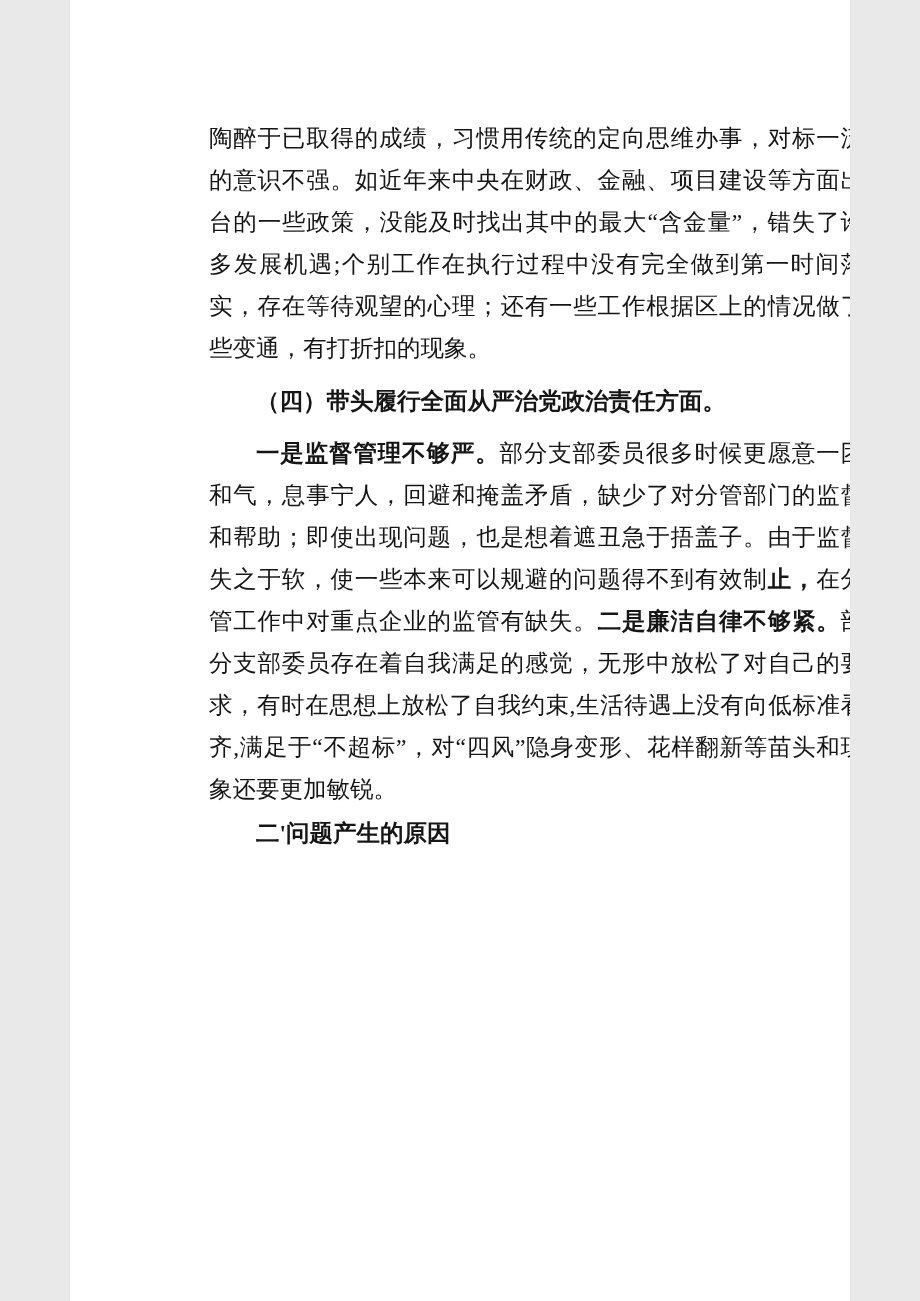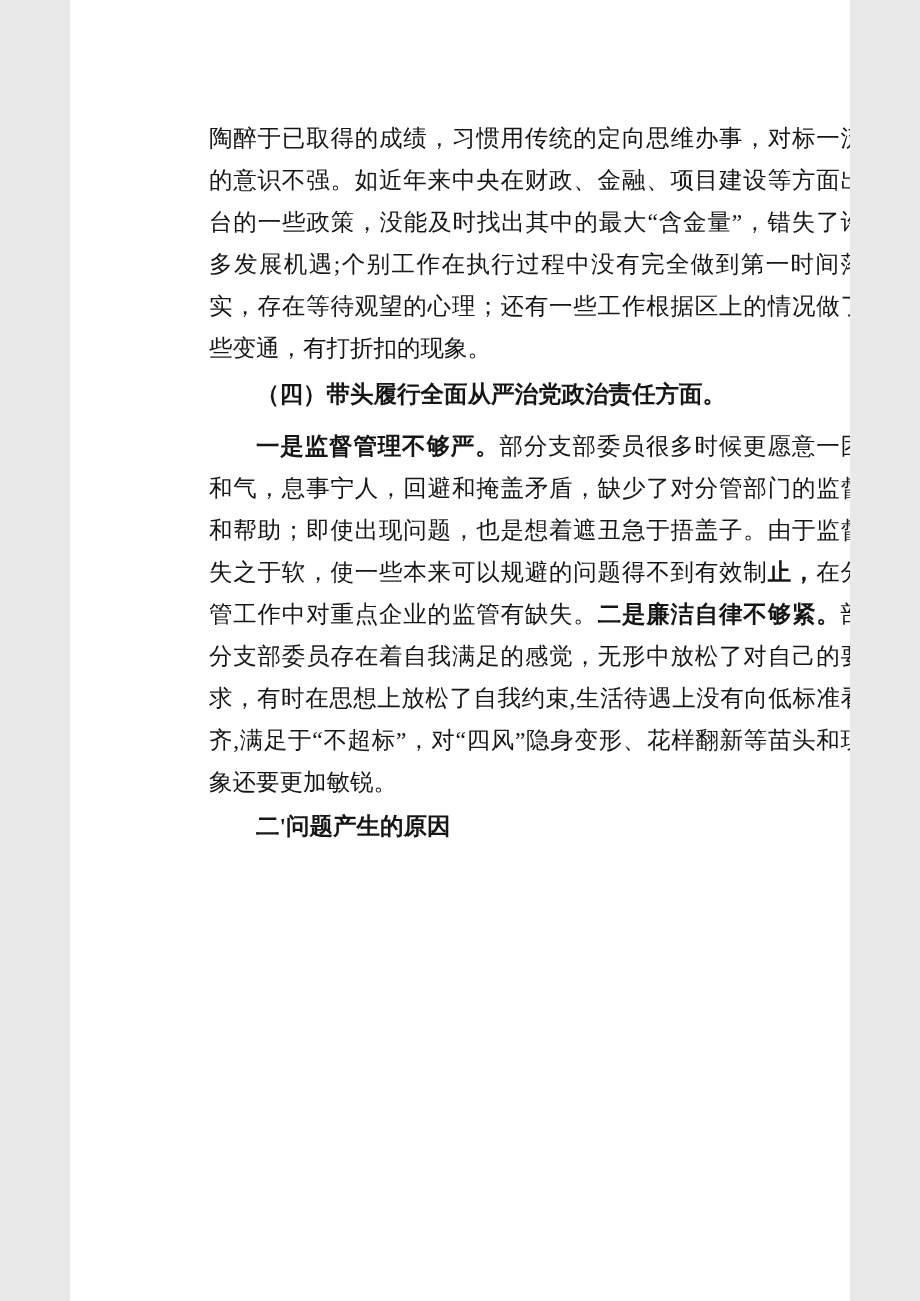--- a/index.html
+++ b/index.html
@@ -22,21 +22,21 @@
     color:#161616;
     text-align:justify;
     text-justify:inter-ideograph;
   }
   .doc p{
     margin:0;
     padding:0;
     text-indent:2em;
   }
   .doc p.body-continued{text-indent:0;margin-top:0;}
-  .doc p.heading-sub{margin-top:4px;}
+  .doc p.heading-sub{margin-top:11px;}
   .doc p.body{margin-top:10px;}
   .doc p.heading-major{margin-top:2px;}
   .doc p.body-last{margin-top:7px;}
   .run{font-weight:normal;}
   .run.b{font-weight:bold;}
 </style>
 </head>
 <body>
 
 <div class="page" style="background: rgb(255, 255, 255);">

